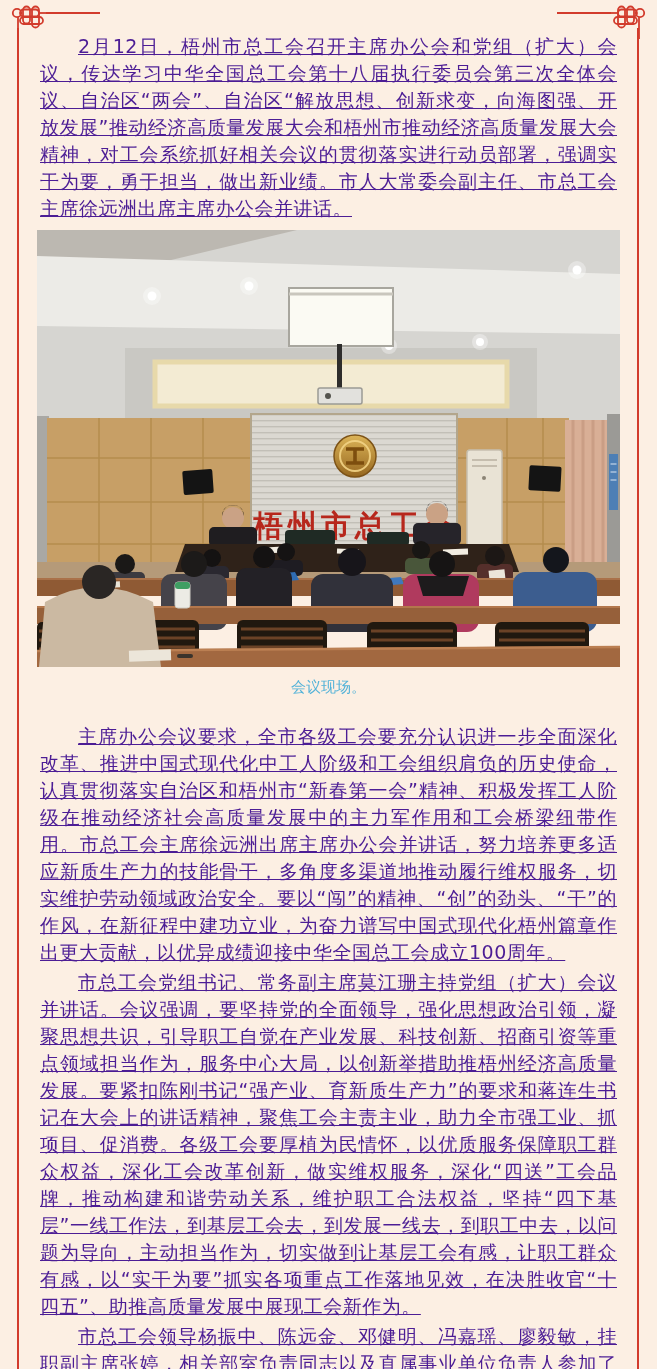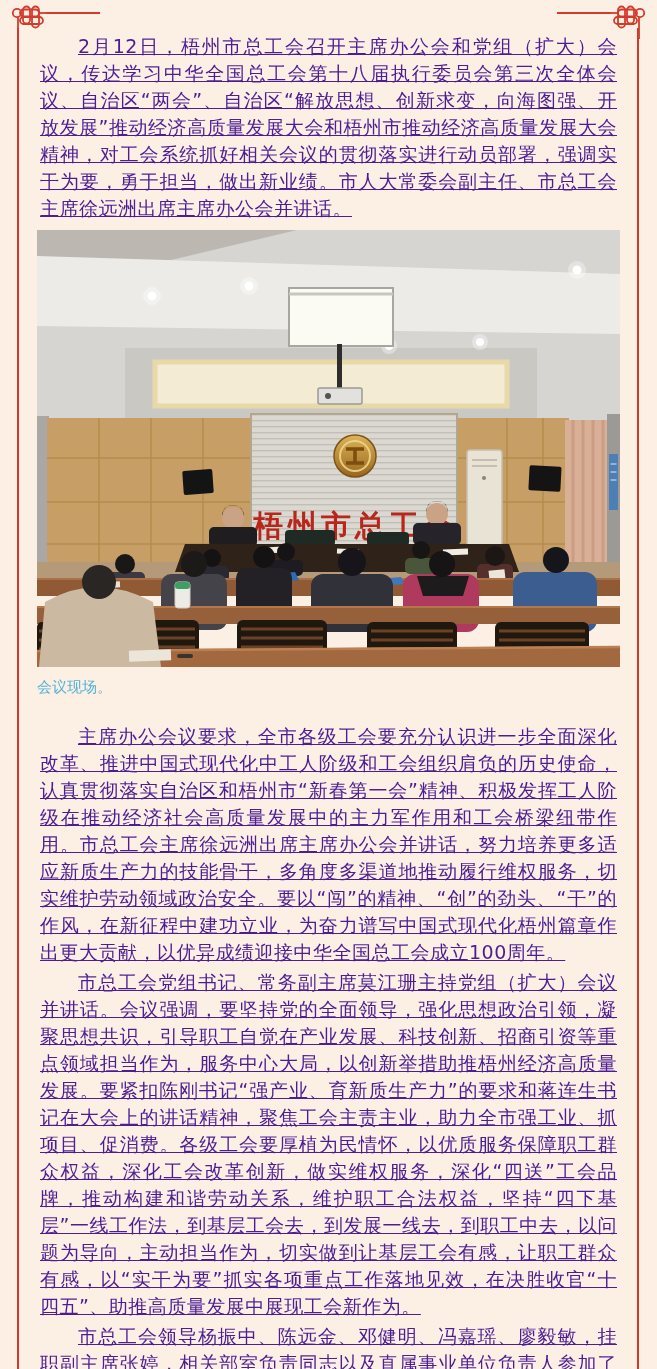--- a/index.html
+++ b/index.html
@@ -36,21 +36,21 @@
     text-indent:2em;
     letter-spacing:0.5px;
     text-decoration:underline;
   }
 
   
   .photo-wrap { margin:8px 0 10px 0; }
   .photo-wrap svg { display:block; width:583px; height:437px; }
 
   .caption {
-    text-align:left;
+    text-align:center;
     color:#53b2d8;
     font-size:15px;
     line-height:20px;
     margin:8px 0 26px 0;
   }
 </style>
 </head>
 <body>
 
 <div class="page">

